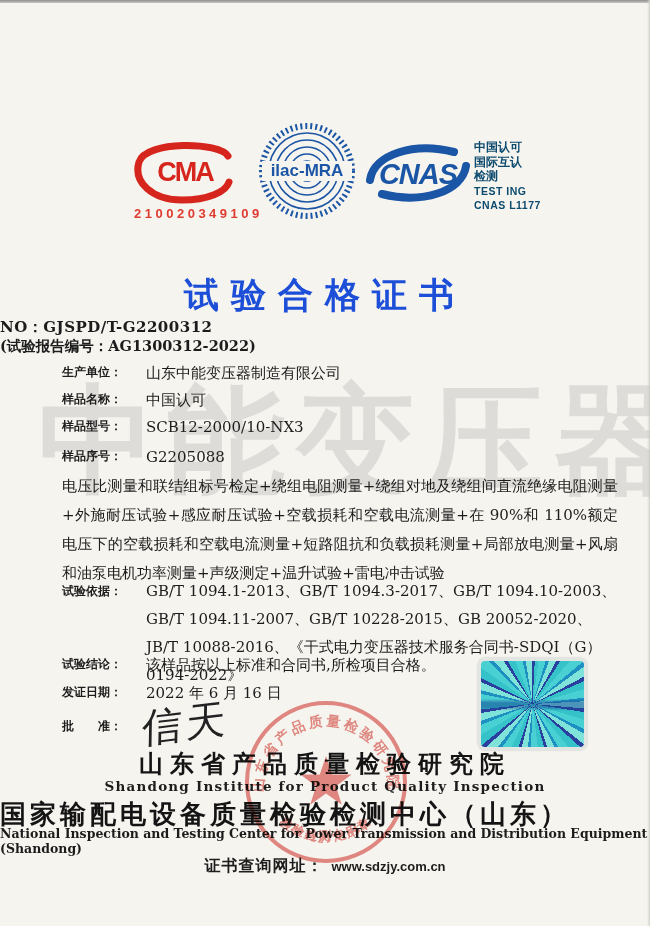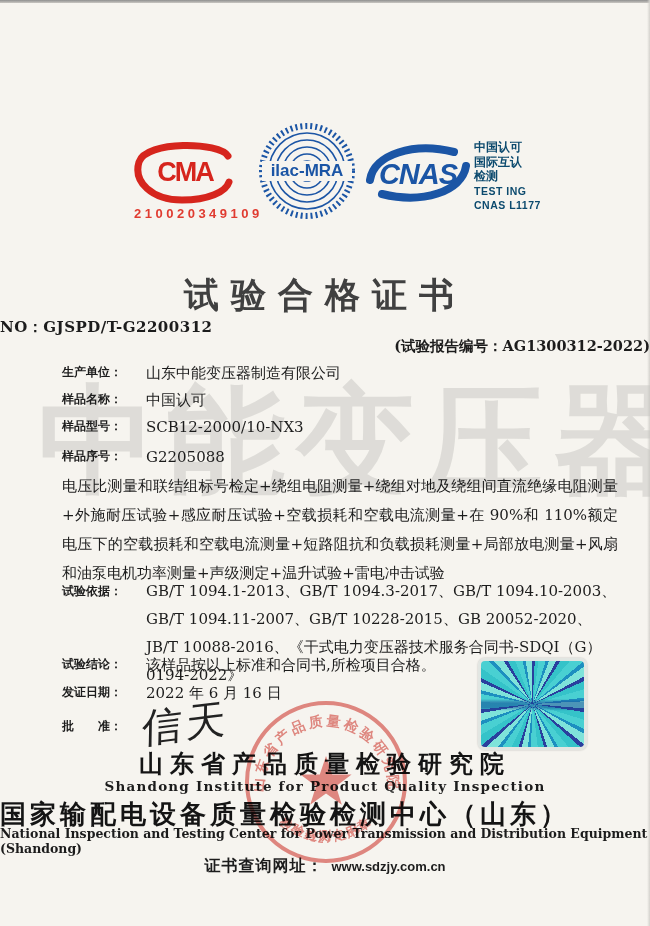--- a/index.html
+++ b/index.html
@@ -30,24 +30,24 @@
     font-family:"Liberation Sans",sans-serif;}
   .ilac{position:absolute;left:258px;top:2px;}
   .cnas{position:absolute;left:366px;top:20px;}
   .cnas-side{position:absolute;left:474px;top:20px;color:#0c4a6e;line-height:14.5px;}
   .cnas-side .cn{font-size:12px;font-weight:700;font-family:"DejaVu Serif",serif;}
   .cnas-side .en{font-size:10.5px;font-weight:700;letter-spacing:.5px;
     font-family:"Liberation Sans",sans-serif;}
 
   
   .title{position:absolute;top:272px;width:100%;text-align:center;z-index:2;
-    font-size:35px;font-weight:700;letter-spacing:12px;color:#404040;}
+    font-size:35px;font-weight:700;letter-spacing:12px;color:#1d4ed8;}
   .no-line{position:absolute;top:318px;width:100%;text-align:left;z-index:2;
     font-size:15px;font-weight:700;letter-spacing:.5px;}
-  .report-line{position:absolute;top:337px;width:100%;text-align:right;z-index:2;
+  .report-line{position:absolute;top:337px;width:100%;text-align:left;z-index:2;
     font-size:14.5px;font-weight:700;}
 
   
   .rows{position:absolute;left:62px;top:0;width:556px;z-index:2;}
   .frow{position:absolute;display:flex;width:556px;}
   .frow .lab{flex:0 0 84px;font-size:12px;font-weight:700;white-space:nowrap;}
   .frow .val{flex:1;font-size:15px;}
   .r0{top:364px}.r1{top:391px}.r2{top:418px}.r3{top:448px}
   .r4{top:472px}.r4 .val{line-height:29px;text-align:justify;}
   .r4 .lab{line-height:29px;}

